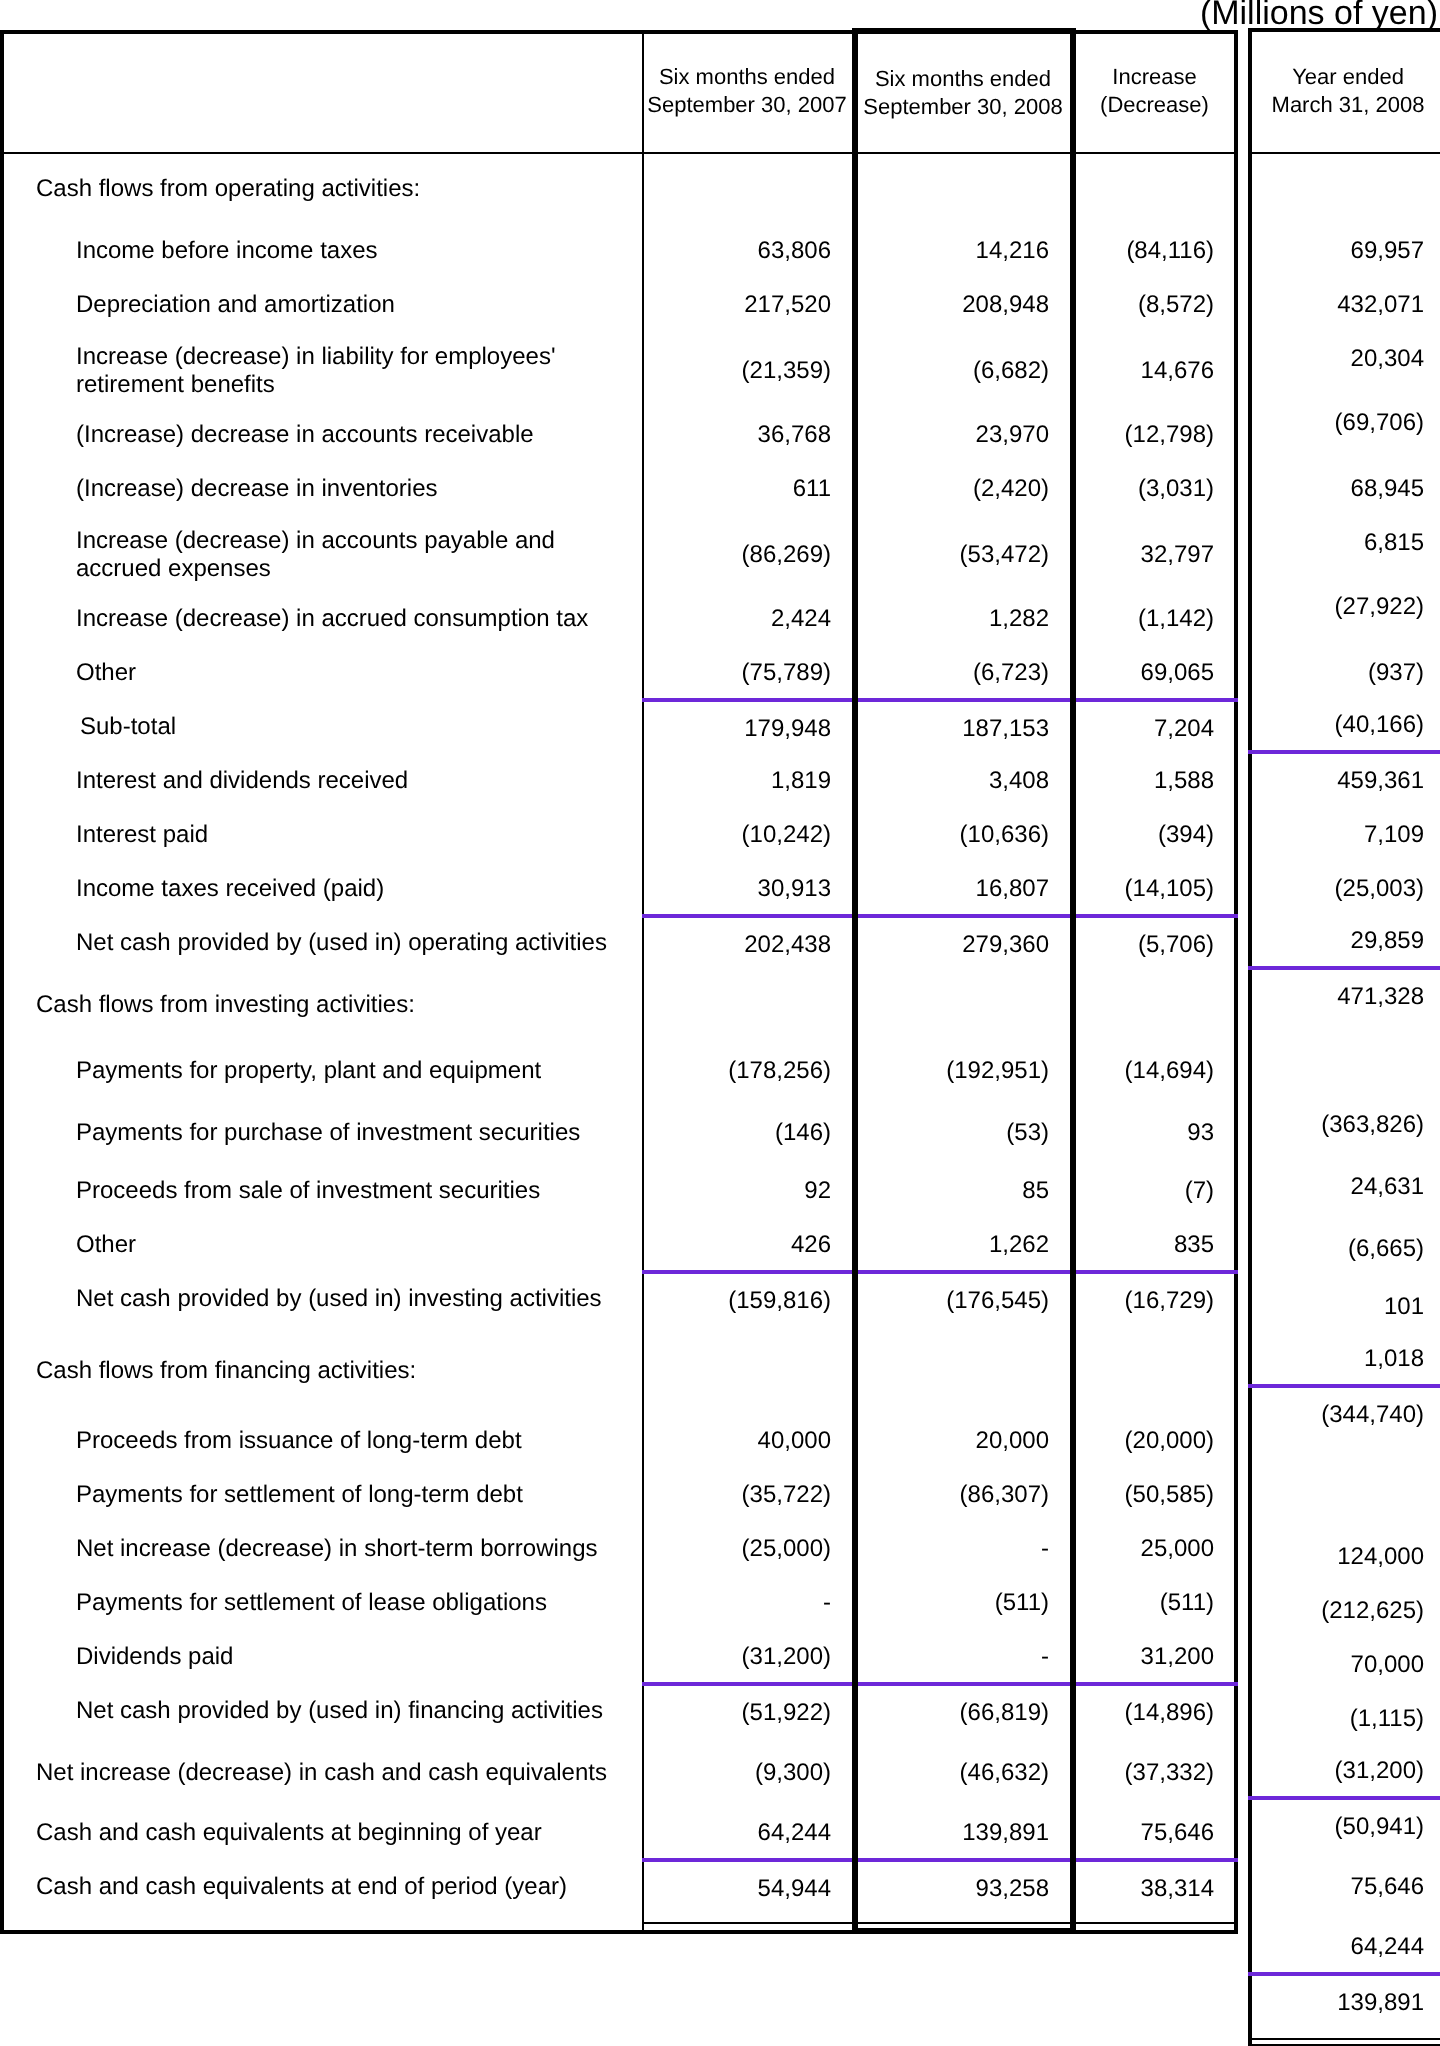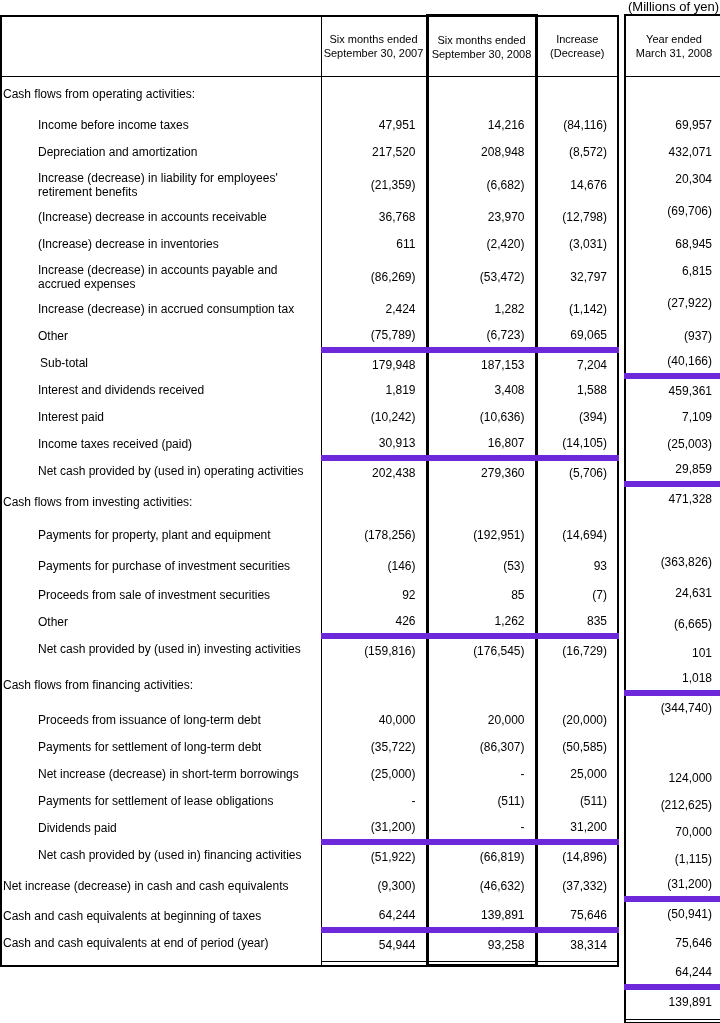--- a/index.html
+++ b/index.html
@@ -1,32 +1,32 @@
 <!DOCTYPE html>
 <html><head>
 <meta charset="utf-8">
 <style>
   html,body{margin:0;padding:0;background:#fff;}
   .page{width:720px;height:1023px;background:#fff;color:#000;
         font-family:"Liberation Sans","DejaVu Sans",sans-serif;overflow:hidden;}
-  .caption{font-size:13px;line-height:13px;height:13px;text-align:right;padding:0 1px 1px 0;}
+  .caption{font-size:17px;line-height:13px;height:13px;text-align:right;padding:0 1px 1px 0;}
   .tables{display:flex;gap:5px;align-items:flex-start;}
   table{border-collapse:collapse;table-layout:fixed;}
   table.main{width:617px;border:2px solid #000;}
   table.year{width:98px;border:2px solid #000;}
   th,td{padding:0;font-weight:normal;border-left:1px solid #000;border-right:1px solid #000;}
   thead th{border-bottom:1px solid #000;font-size:11px;line-height:14px;text-align:center;vertical-align:middle;}
   tr.hdr{height:61px;}
   .c2{border-left:3px solid #000 !important;border-right:3px solid #000 !important;}
   th.c2{border-top:3px solid #000;}
   td.lbl{font-size:12px;line-height:14px;text-align:left;vertical-align:middle;padding-right:4px;}
-  .ind0{padding-left:1px;}.ind1{padding-left:36px;}.ind2{padding-left:38px;margin-top:24px;}
+  .ind0{padding-left:16px;}.ind1{padding-left:36px;}.ind2{padding-left:38px;margin-top:24px;}
   td.num{font-size:12px;text-align:right;vertical-align:middle;padding-right:10px;
          font-family:"Liberation Sans","DejaVu Sans",sans-serif;}
-  td.rule{border-top:6px solid #6d28d9;}
+  td.rule{border-top:2px solid #6d28d9;}
   .h27{height:27px}.h31{height:31px}.h34{height:34px}.h35{height:35px}
   .h38{height:38px}.h44{height:44px}.h5{height:5px}.h4{height:4px}
   td.dbl{border-bottom:1px solid #000;}
   td.c2b{border-bottom:3px solid #000;}
 </style>
 </head>
 <body>
 
 <div class="page">
   <div class="caption">(Millions of yen)</div>
@@ -58,21 +58,21 @@
       </thead>
       <tbody id="main-body">
           <tr class="h35">
             <td class="lbl ind0">Cash flows from operating activities:</td>
             <td class="num"></td>
             <td class="num c2"></td>
             <td class="num"></td>
           </tr>
           <tr class="h27">
             <td class="lbl ind1">Income before income taxes</td>
-            <td class="num">47,951</td>
+            <td class="num">63,806</td>
             <td class="num c2">14,216</td>
             <td class="num">(84,116)</td>
           </tr>
           <tr class="h27">
             <td class="lbl ind1">Depreciation and amortization</td>
             <td class="num">217,520</td>
             <td class="num c2">208,948</td>
             <td class="num">(8,572)</td>
           </tr>
           <tr class="h38">
@@ -219,21 +219,21 @@
             <td class="num c2 rule">(66,819)</td>
             <td class="num rule">(14,896)</td>
           </tr>
           <tr class="h34">
             <td class="lbl ind0">Net increase (decrease) in cash and cash equivalents</td>
             <td class="num">(9,300)</td>
             <td class="num c2">(46,632)</td>
             <td class="num">(37,332)</td>
           </tr>
           <tr class="h27">
-            <td class="lbl ind0">Cash and cash equivalents at beginning of taxes</td>
+            <td class="lbl ind0">Cash and cash equivalents at beginning of year</td>
             <td class="num">64,244</td>
             <td class="num c2">139,891</td>
             <td class="num">75,646</td>
           </tr>
           <tr class="h27">
             <td class="lbl ind0">Cash and cash equivalents at end of period (year)</td>
             <td class="num rule">54,944</td>
             <td class="num c2 rule">93,258</td>
             <td class="num rule">38,314</td>
           </tr>

